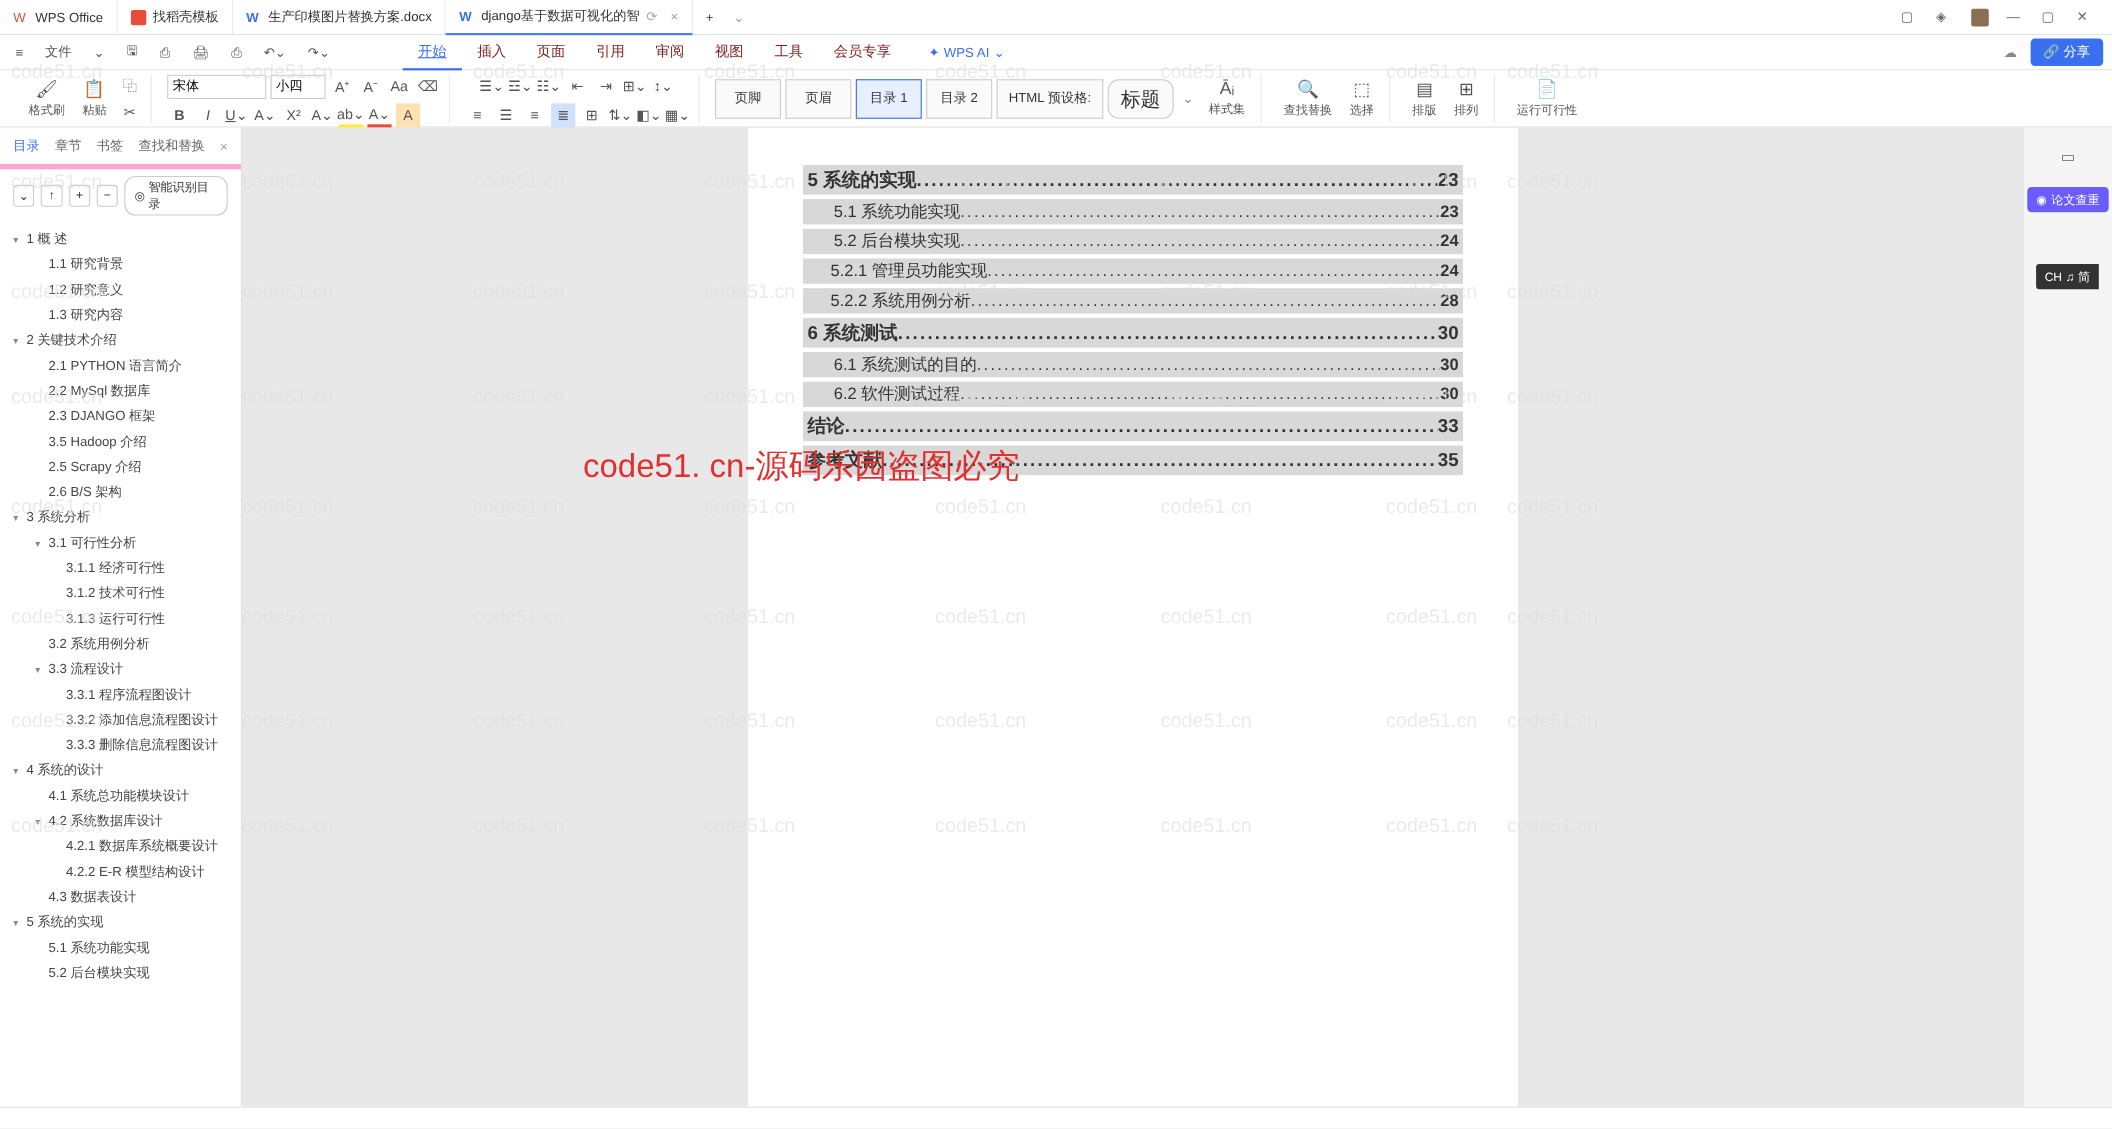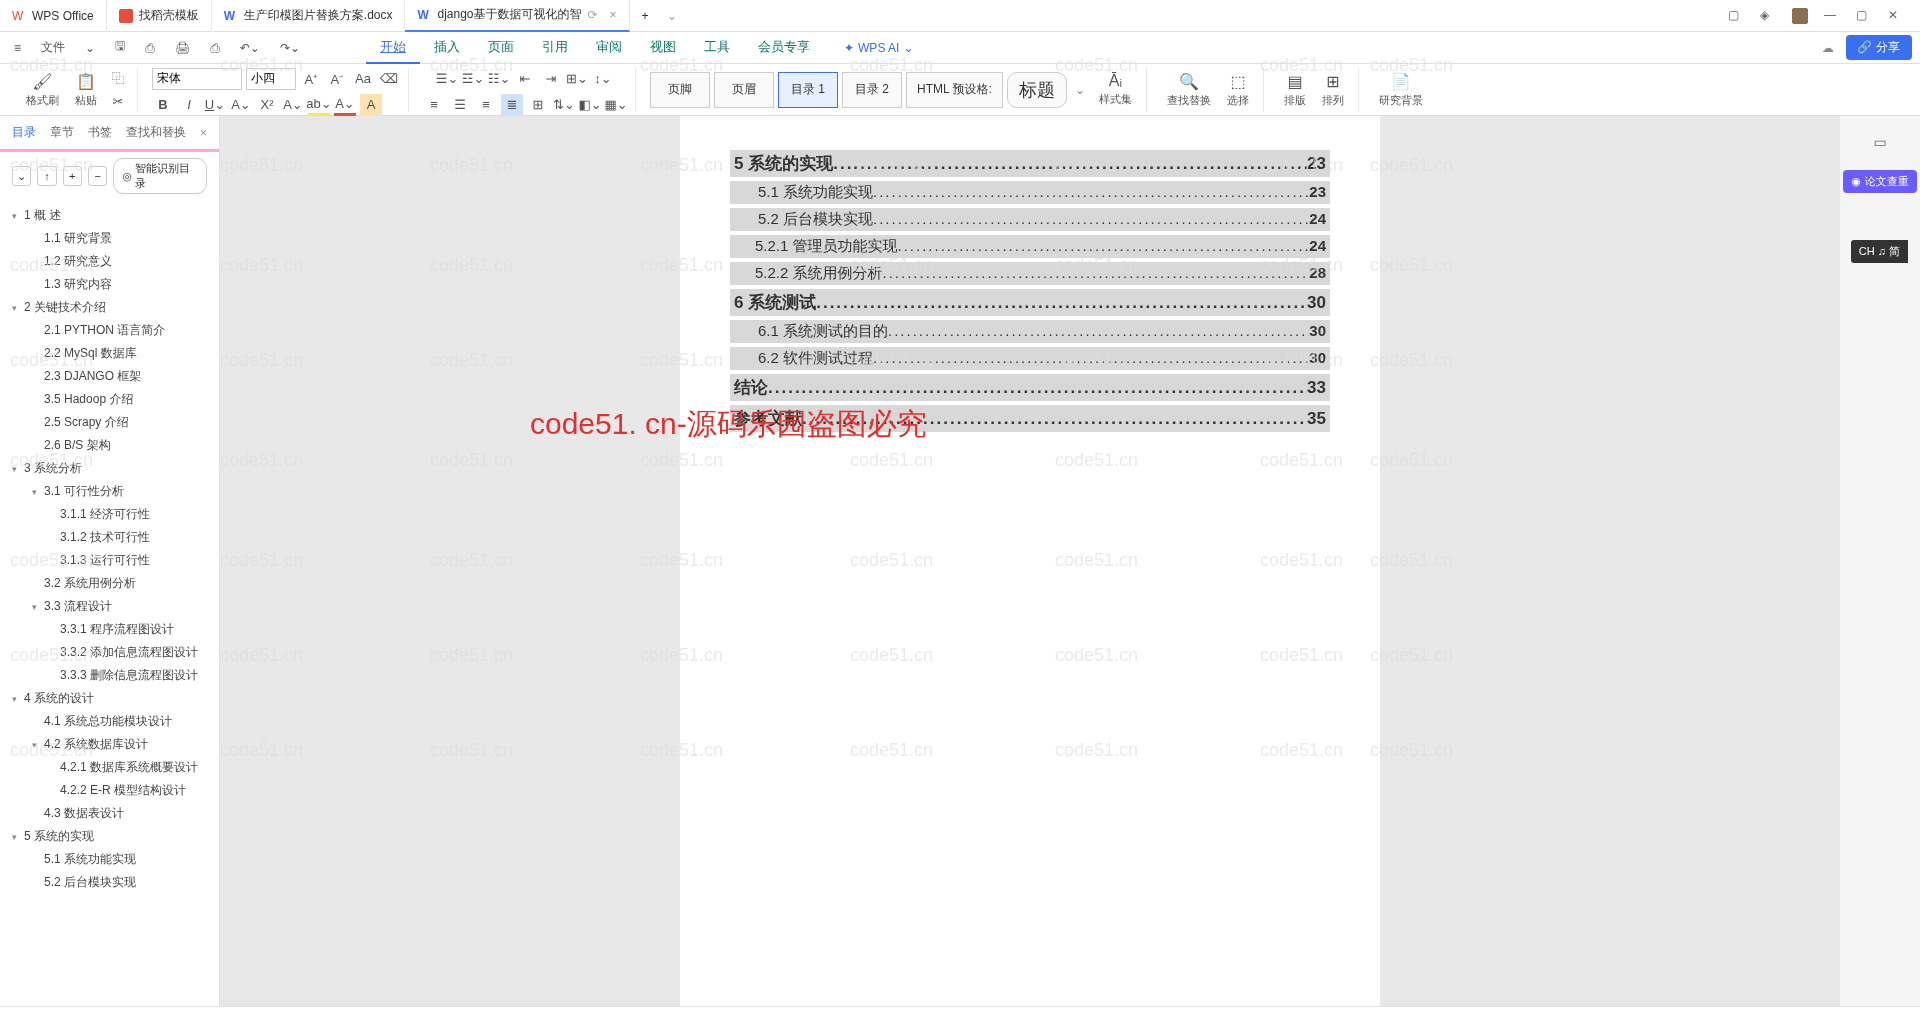--- a/index.html
+++ b/index.html
@@ -12,21 +12,21 @@
 .tab-icon { width: 14px; height: 14px; display: inline-block; }
 .tab-close { margin-left: 6px; color: #999; }
 .titlebar-right { margin-left: auto; display: flex; gap: 16px; padding-right: 16px; align-items: center; }
 .win-btn { width: 16px; height: 16px; cursor: pointer; color: #666; }
 
 
 .menubar { height: 32px; background: #fff; display: flex; align-items: center; padding: 0 8px; border-bottom: 1px solid #e0e0e0; }
 .menu-left { display: flex; align-items: center; gap: 8px; }
 .menu-item { padding: 4px 6px; cursor: pointer; color: #555; }
 .menu-tabs { display: flex; margin-left: 60px; gap: 0; }
-.menu-tab { padding: 6px 14px; cursor: pointer; color: #0f766e; font-size: 13px; }
+.menu-tab { padding: 6px 14px; cursor: pointer; color: #7f1d1d; font-size: 13px; }
 .menu-tab.active { color: #3a6fef; border-bottom: 2px solid #3a6fef; font-weight: 500; text-decoration: underline; }
 .wps-ai { margin-left: 20px; color: #3a6fef; display: flex; align-items: center; gap: 4px; }
 .menu-right { margin-left: auto; display: flex; align-items: center; gap: 12px; }
 .share-btn { background: #3a6fef; color: #fff; padding: 4px 12px; border-radius: 4px; font-size: 12px; }
 
 
 .ribbon { height: 52px; background: #fff; display: flex; align-items: center; padding: 0 12px; border-bottom: 1px solid #dcdcdc; gap: 6px; }
 .ribbon-group { display: flex; align-items: center; gap: 4px; padding: 0 8px; border-right: 1px solid #e8e8e8; height: 44px; }
 .ribbon-btn { display: flex; flex-direction: column; align-items: center; padding: 2px 6px; cursor: pointer; font-size: 11px; color: #555; gap: 2px; }
 .ribbon-btn-icon { font-size: 16px; }
@@ -35,21 +35,21 @@
 .icon-btn { width: 22px; height: 22px; display: flex; align-items: center; justify-content: center; cursor: pointer; color: #555; font-size: 13px; }
 .style-box { border: 1px solid #ccc; padding: 4px 10px; font-size: 12px; cursor: pointer; background: #fafafa; height: 36px; display: flex; align-items: center; justify-content: center; min-width: 60px; }
 .style-box.active { background: #e8f0ff; border-color: #3a6fef; }
 .style-title { font-size: 18px; font-weight: 400; border-radius: 10px; }
 
 
 .main { display: flex; height: calc(100% - 116px - 20px); }
 
 
 .sidebar { width: 220px; background: #fff; border-right: 1px solid #e0e0e0; display: flex; flex-direction: column; }
-.sidebar-tabs { display: flex; padding: 8px 12px; gap: 14px; font-size: 12px; border-bottom: 3px solid #f9a8d4; align-items: center; }
+.sidebar-tabs { display: flex; padding: 8px 12px; gap: 14px; font-size: 12px; border-bottom: 5px solid #f9a8d4; align-items: center; }
 .sidebar-tab { cursor: pointer; color: #666; }
 .sidebar-tab.active { color: #3a6fef; font-weight: 500; }
 .sidebar-tools { display: flex; padding: 6px 12px; gap: 6px; align-items: center; }
 .sidebar-tool-btn { width: 20px; height: 20px; border: 1px solid #ccc; border-radius: 3px; display: flex; align-items: center; justify-content: center; font-size: 11px; cursor: pointer; }
 .smart-toc { margin-left: auto; border: 1px solid #ccc; border-radius: 10px; padding: 2px 8px; font-size: 11px; cursor: pointer; display: flex; align-items: center; gap: 3px; }
 .outline { flex: 1; overflow-y: auto; padding: 4px 0; }
 .outline-item { padding: 3px 8px; cursor: pointer; font-size: 12px; color: #444; display: flex; align-items: center; white-space: nowrap; }
 .outline-toggle { width: 12px; display: inline-block; color: #888; font-size: 9px; }
 .outline-l1 { padding-left: 12px; }
 .outline-l2 { padding-left: 32px; }
@@ -243,21 +243,21 @@
       <span>排版</span>
     </div>
     <div class="ribbon-btn">
       <span class="ribbon-btn-icon">⊞</span>
       <span>排列</span>
     </div>
   </div>
   <div class="ribbon-group" style="border:none">
     <div class="ribbon-btn">
       <span class="ribbon-btn-icon">📄</span>
-      <span>研究背景</span>
+      <span>运行可行性</span>
     </div>
   </div>
 </div>
 
 <div class="main">
   <div class="sidebar">
     <div class="sidebar-tabs">
       <span class="sidebar-tab active">目录</span>
       <span class="sidebar-tab">章节</span>
       <span class="sidebar-tab">书签</span>

